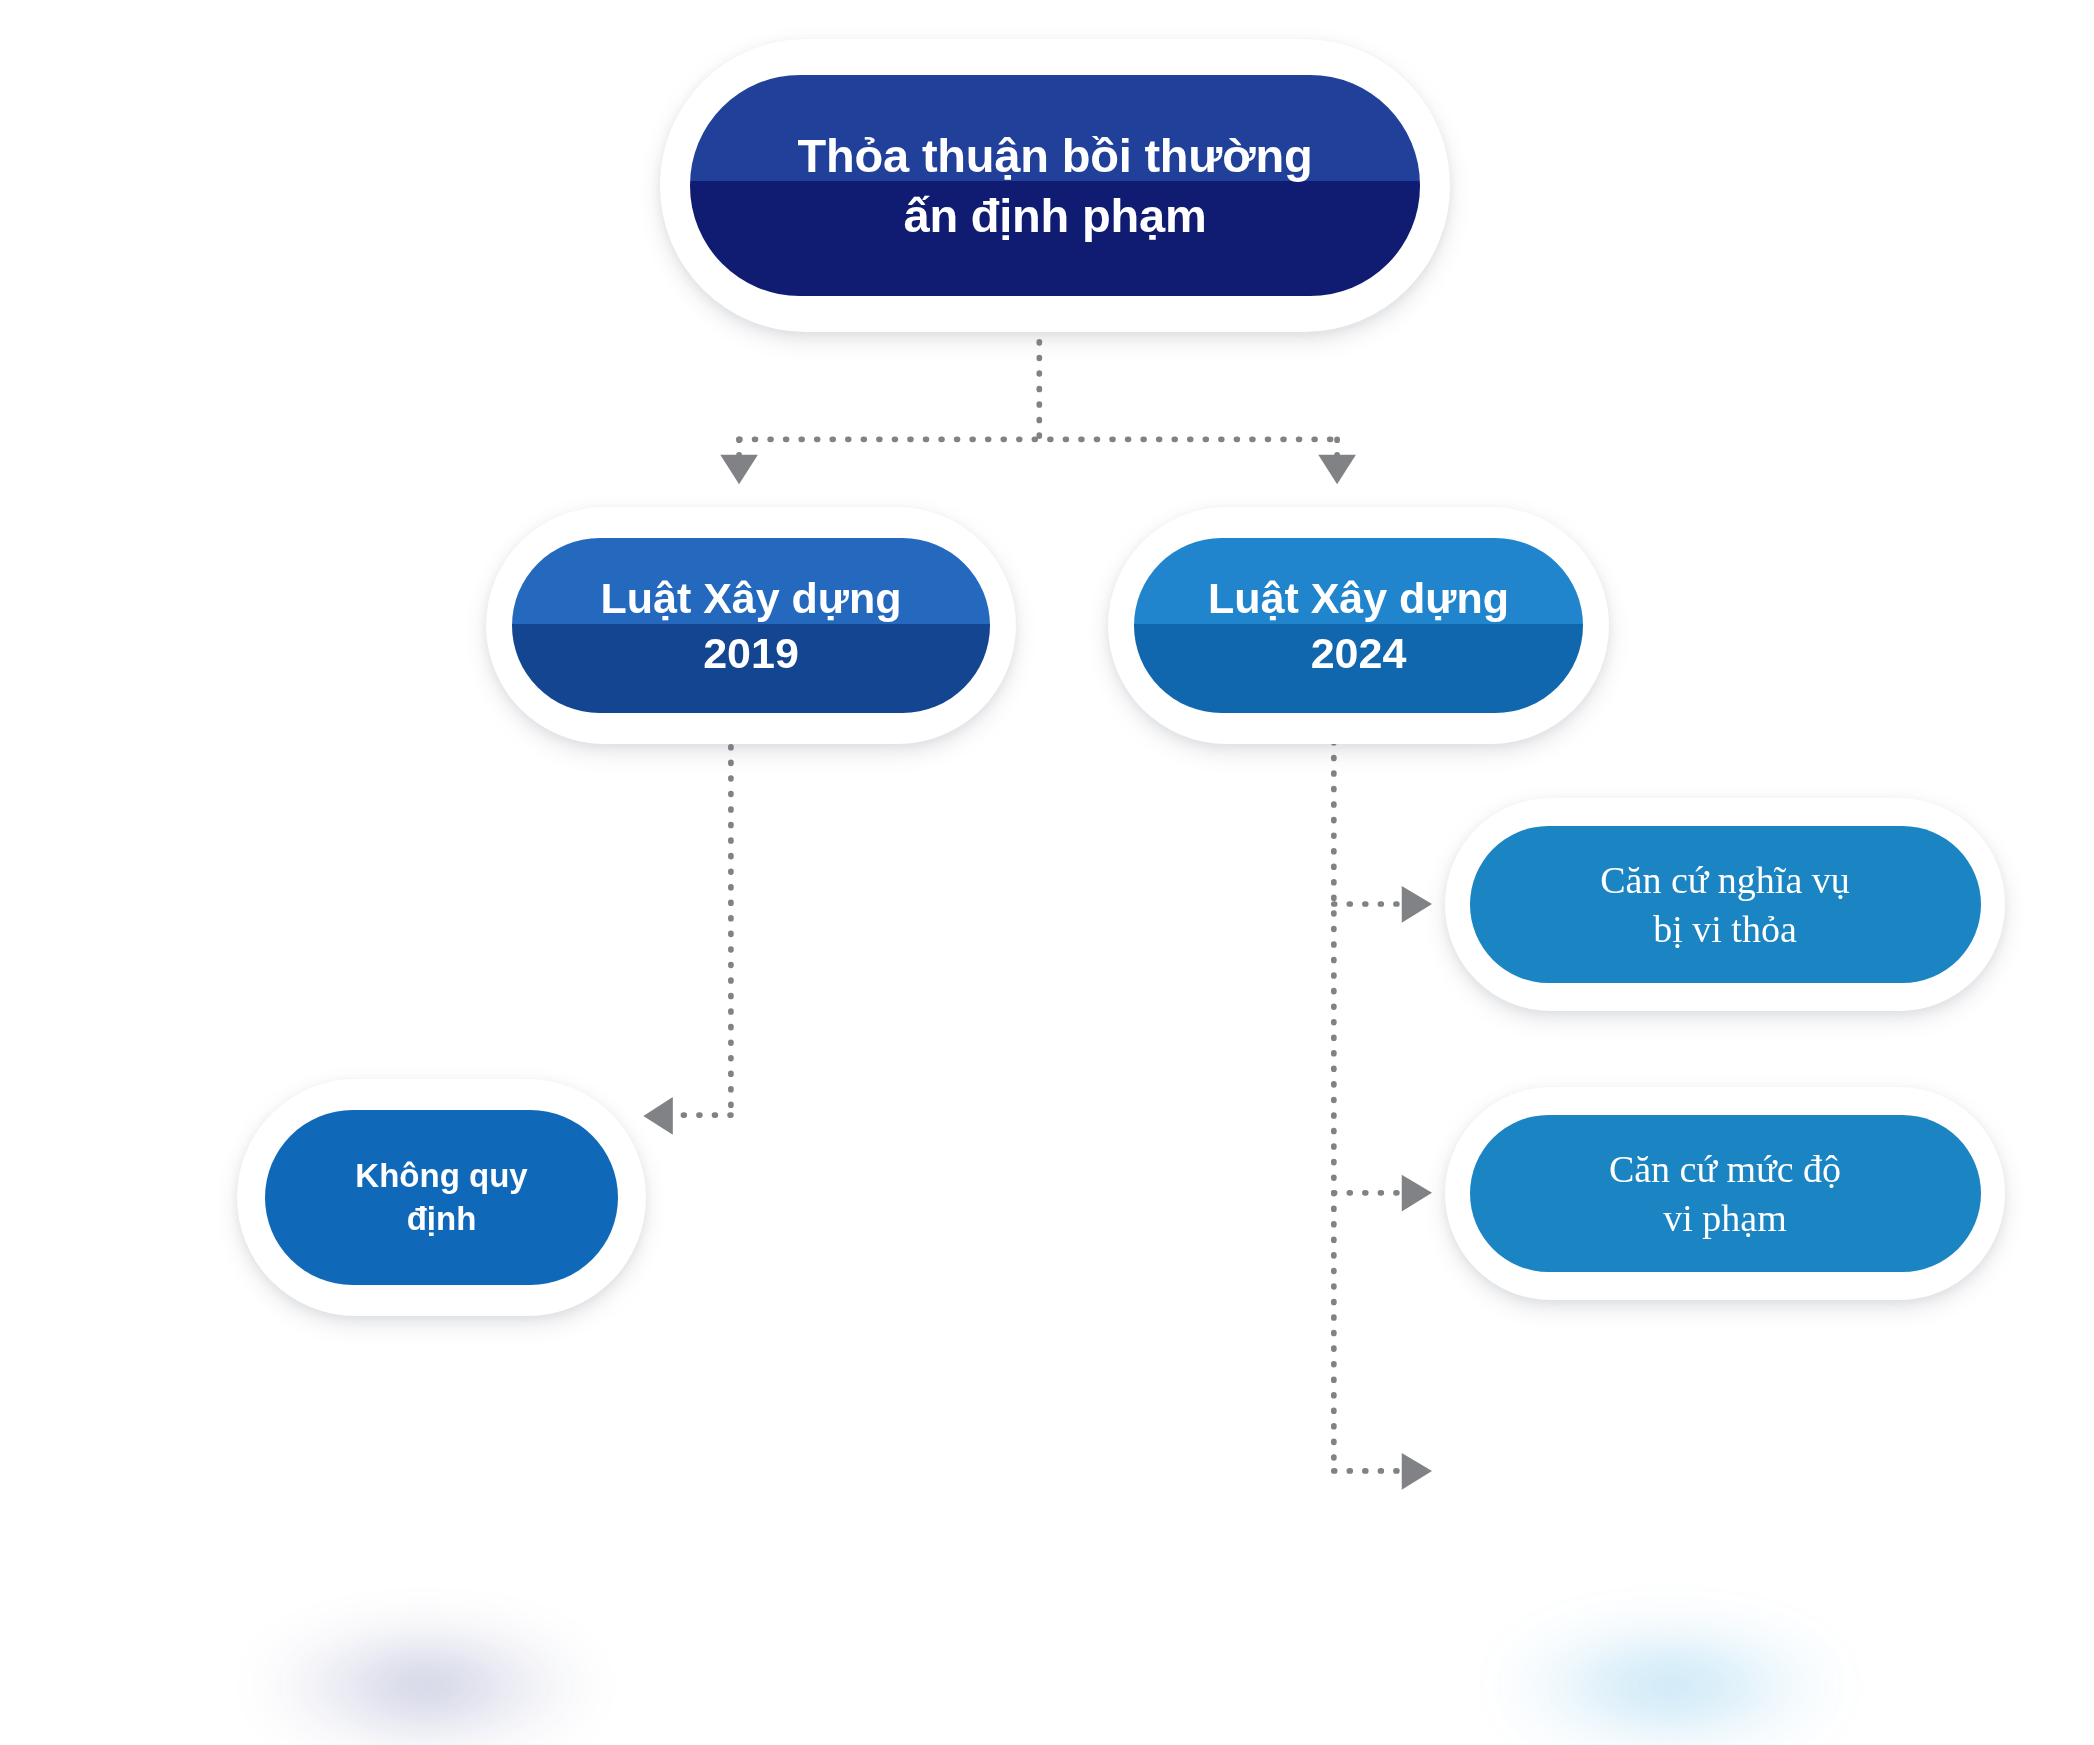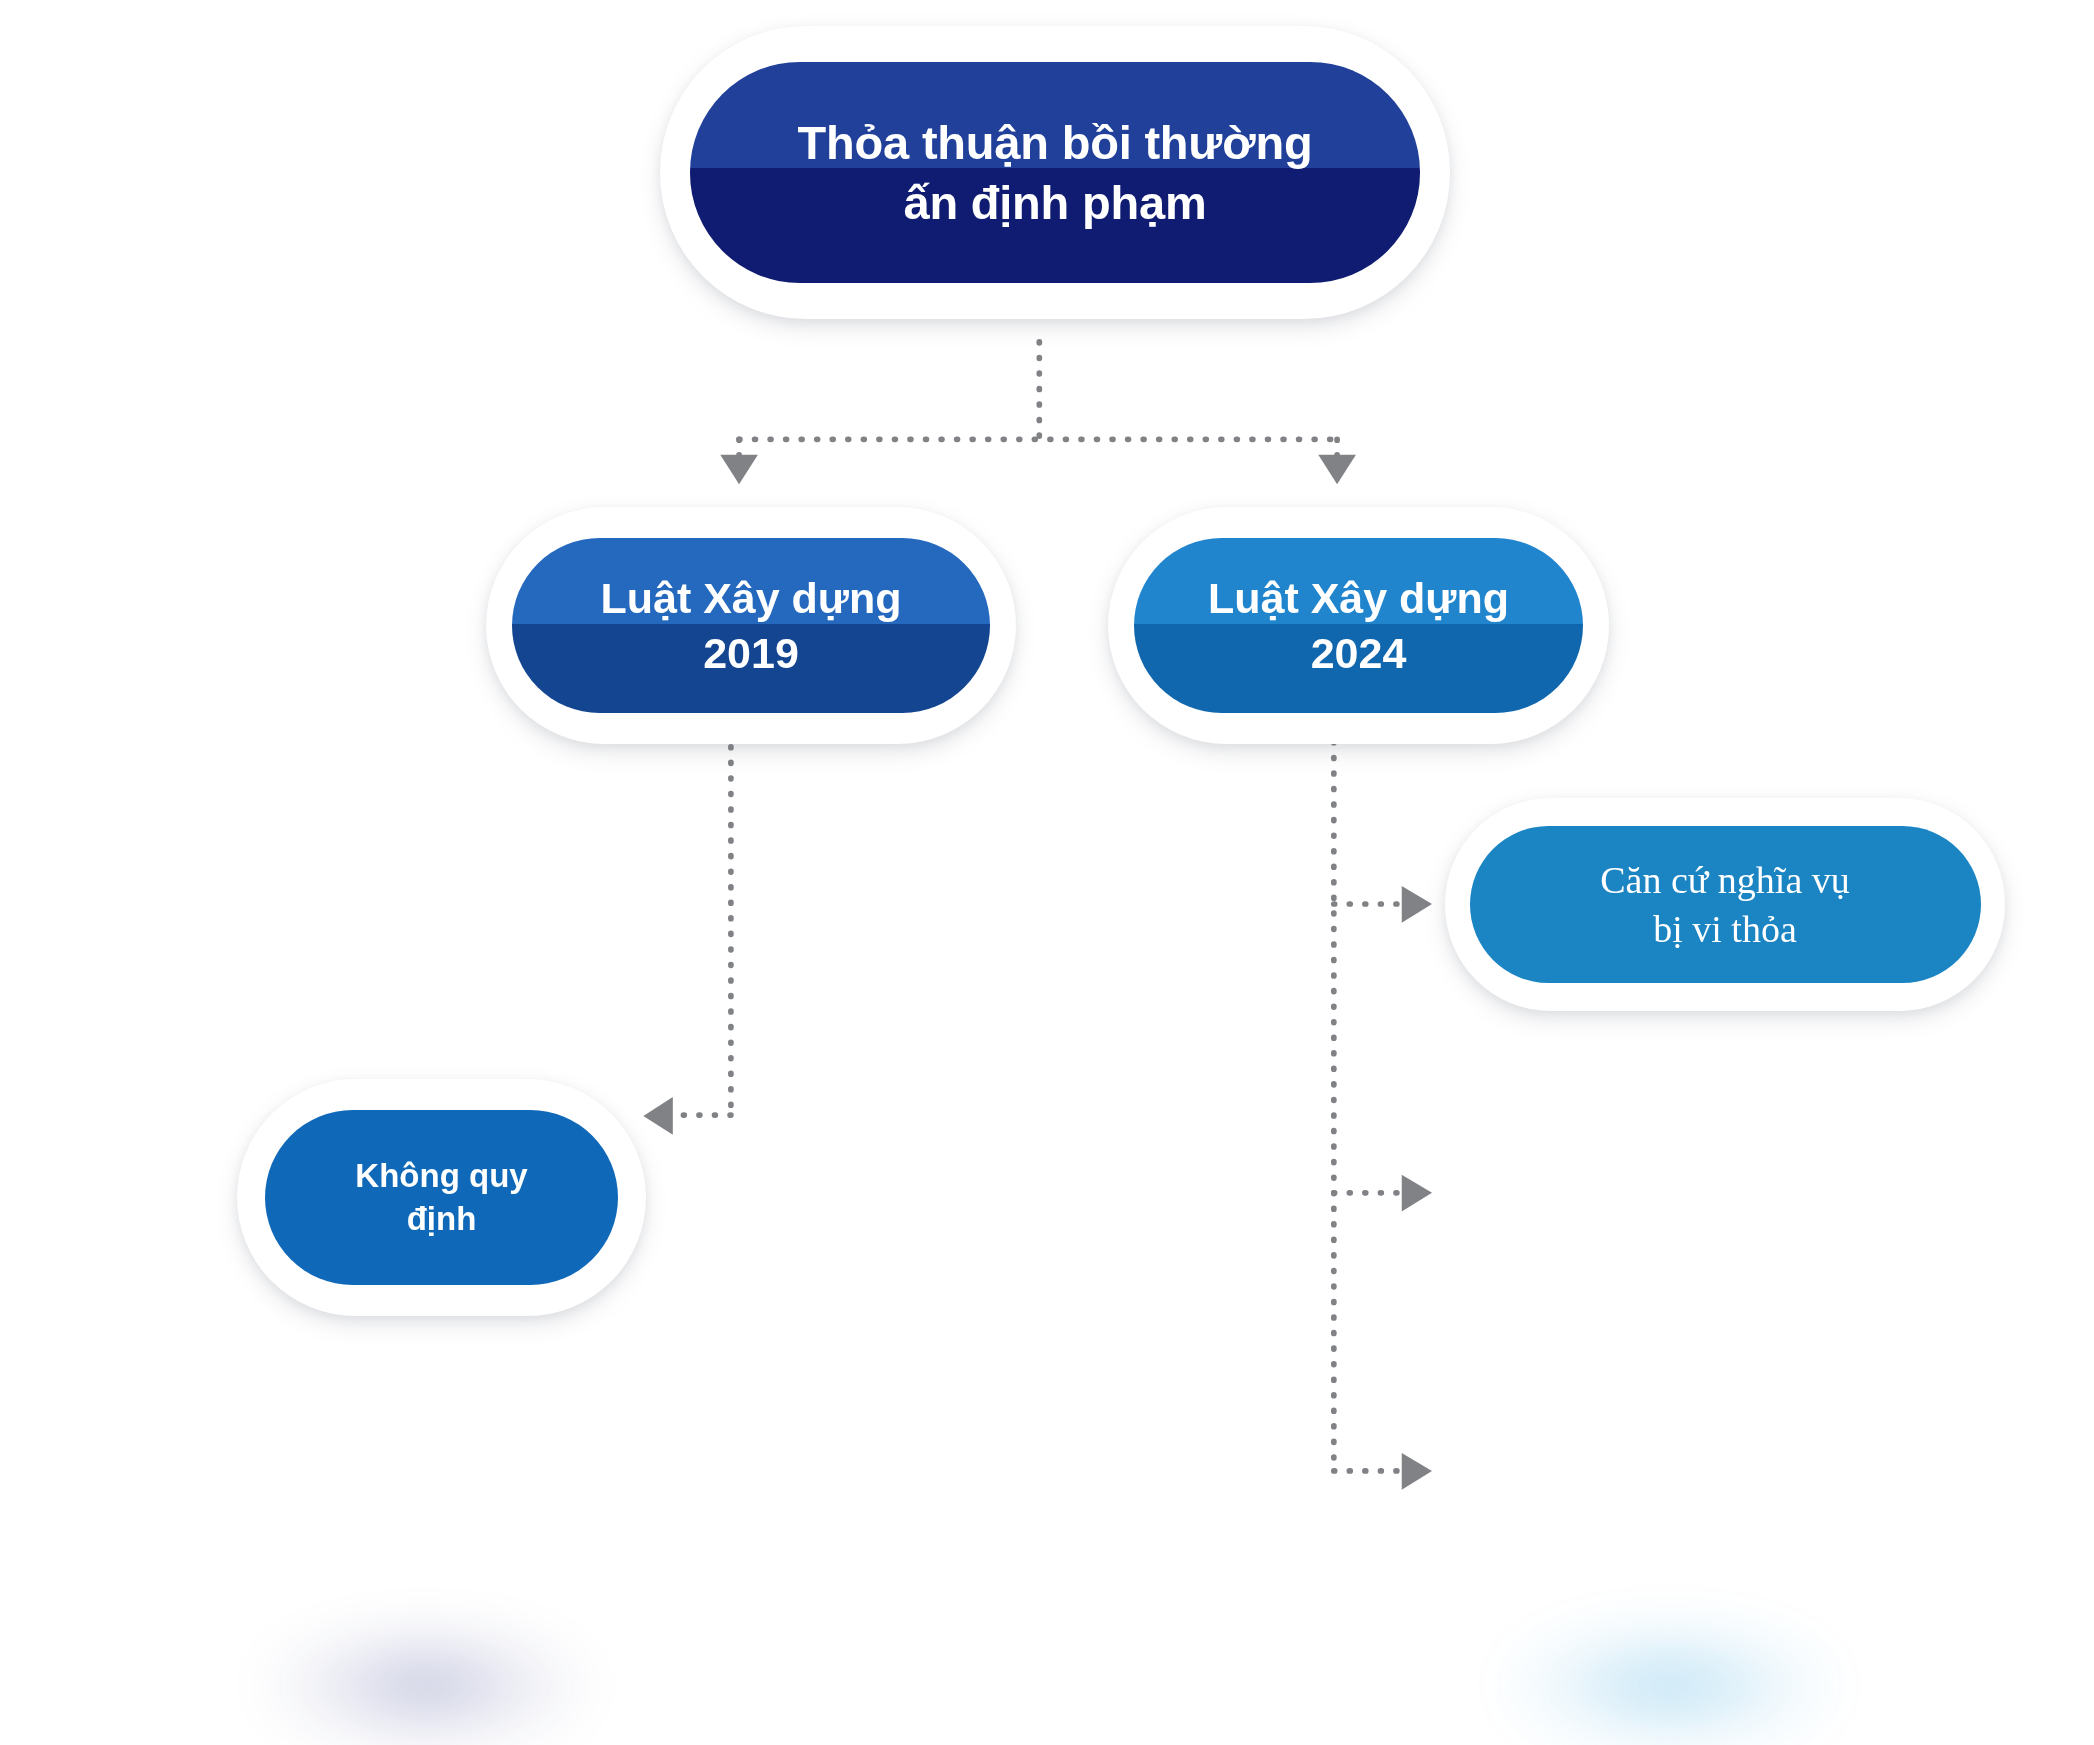--- a/index.html
+++ b/index.html
@@ -73,21 +73,21 @@
   .node-label {
     display: block;
     width: 100%;
     padding: 0 11.5px;
     box-sizing: border-box;
   }
 
   
   #node-root {
     left: 660px;
-    top: 26px;
+    top: 39px;
     width: 790px;
     height: 293px;
     border-radius: 146px;
   }
   #node-root .node-inner {
     left: 30px;
     top: 36px;
     right: 30px;
     bottom: 36px;
     border-radius: 110px;
@@ -266,16 +266,24 @@
 
   <div class="node leaf-right" id="node-leaf-1">
     <div class="node-inner">
       <span class="node-label">
         <span>Căn cứ nghĩa vụ</span><br>
         <span>bị vi thỏa</span>
       </span>
     </div>
   </div>
 
+  <div class="node leaf-right" id="node-leaf-2">
+    <div class="node-inner">
+      <span class="node-label">
+        <span>Căn cứ mức độ</span><br>
+        <span>vi phạm</span>
+      </span>
+    </div>
+  </div>
 
 
 </div>
 
 
 </body></html>

